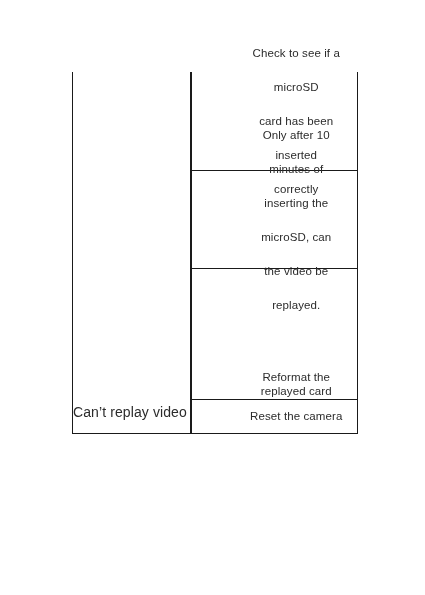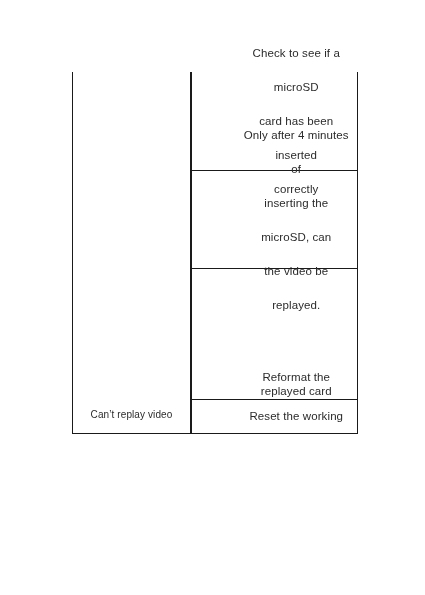--- a/index.html
+++ b/index.html
@@ -62,22 +62,21 @@
     top: 0;
     width: 117px;
     height: 100%;
     display: flex;
     align-items: flex-end;
     justify-content: center;
   }
   .left-col .cell-text {
     display: block;
     width: 100%;
-    text-align: center;
-    font-size: 10px;
+    font-size: 14px;
     color: #2b2b2b;
     letter-spacing: 0.1px;
     padding-bottom: 13px;   
   }
 
   
   .right-col {
     position: absolute;
     left: 118.5px;
     top: 0;
@@ -135,31 +134,31 @@
 
       <div class="right-col">
 
         <div class="r-row r-row-0">
           <span class="cell-text">Check to see if a microSD
 card has been inserted
 correctly</span>
         </div>
 
         <div class="r-row r-row-1">
-          <span class="cell-text">Only after 4 minutes of
+          <span class="cell-text">Only after 10 minutes of
 inserting the microSD, can
 the video be replayed.</span>
         </div>
 
 
         <div class="r-row r-row-3">
           <span class="cell-text">Reformat the replayed card</span>
         </div>
 
         <div class="r-row r-row-4">
-          <span class="cell-text">Reset the working</span>
+          <span class="cell-text">Reset the camera</span>
         </div>
 
       </div>
     </div>
   </div>
 
 </div>
 
 </body></html>

